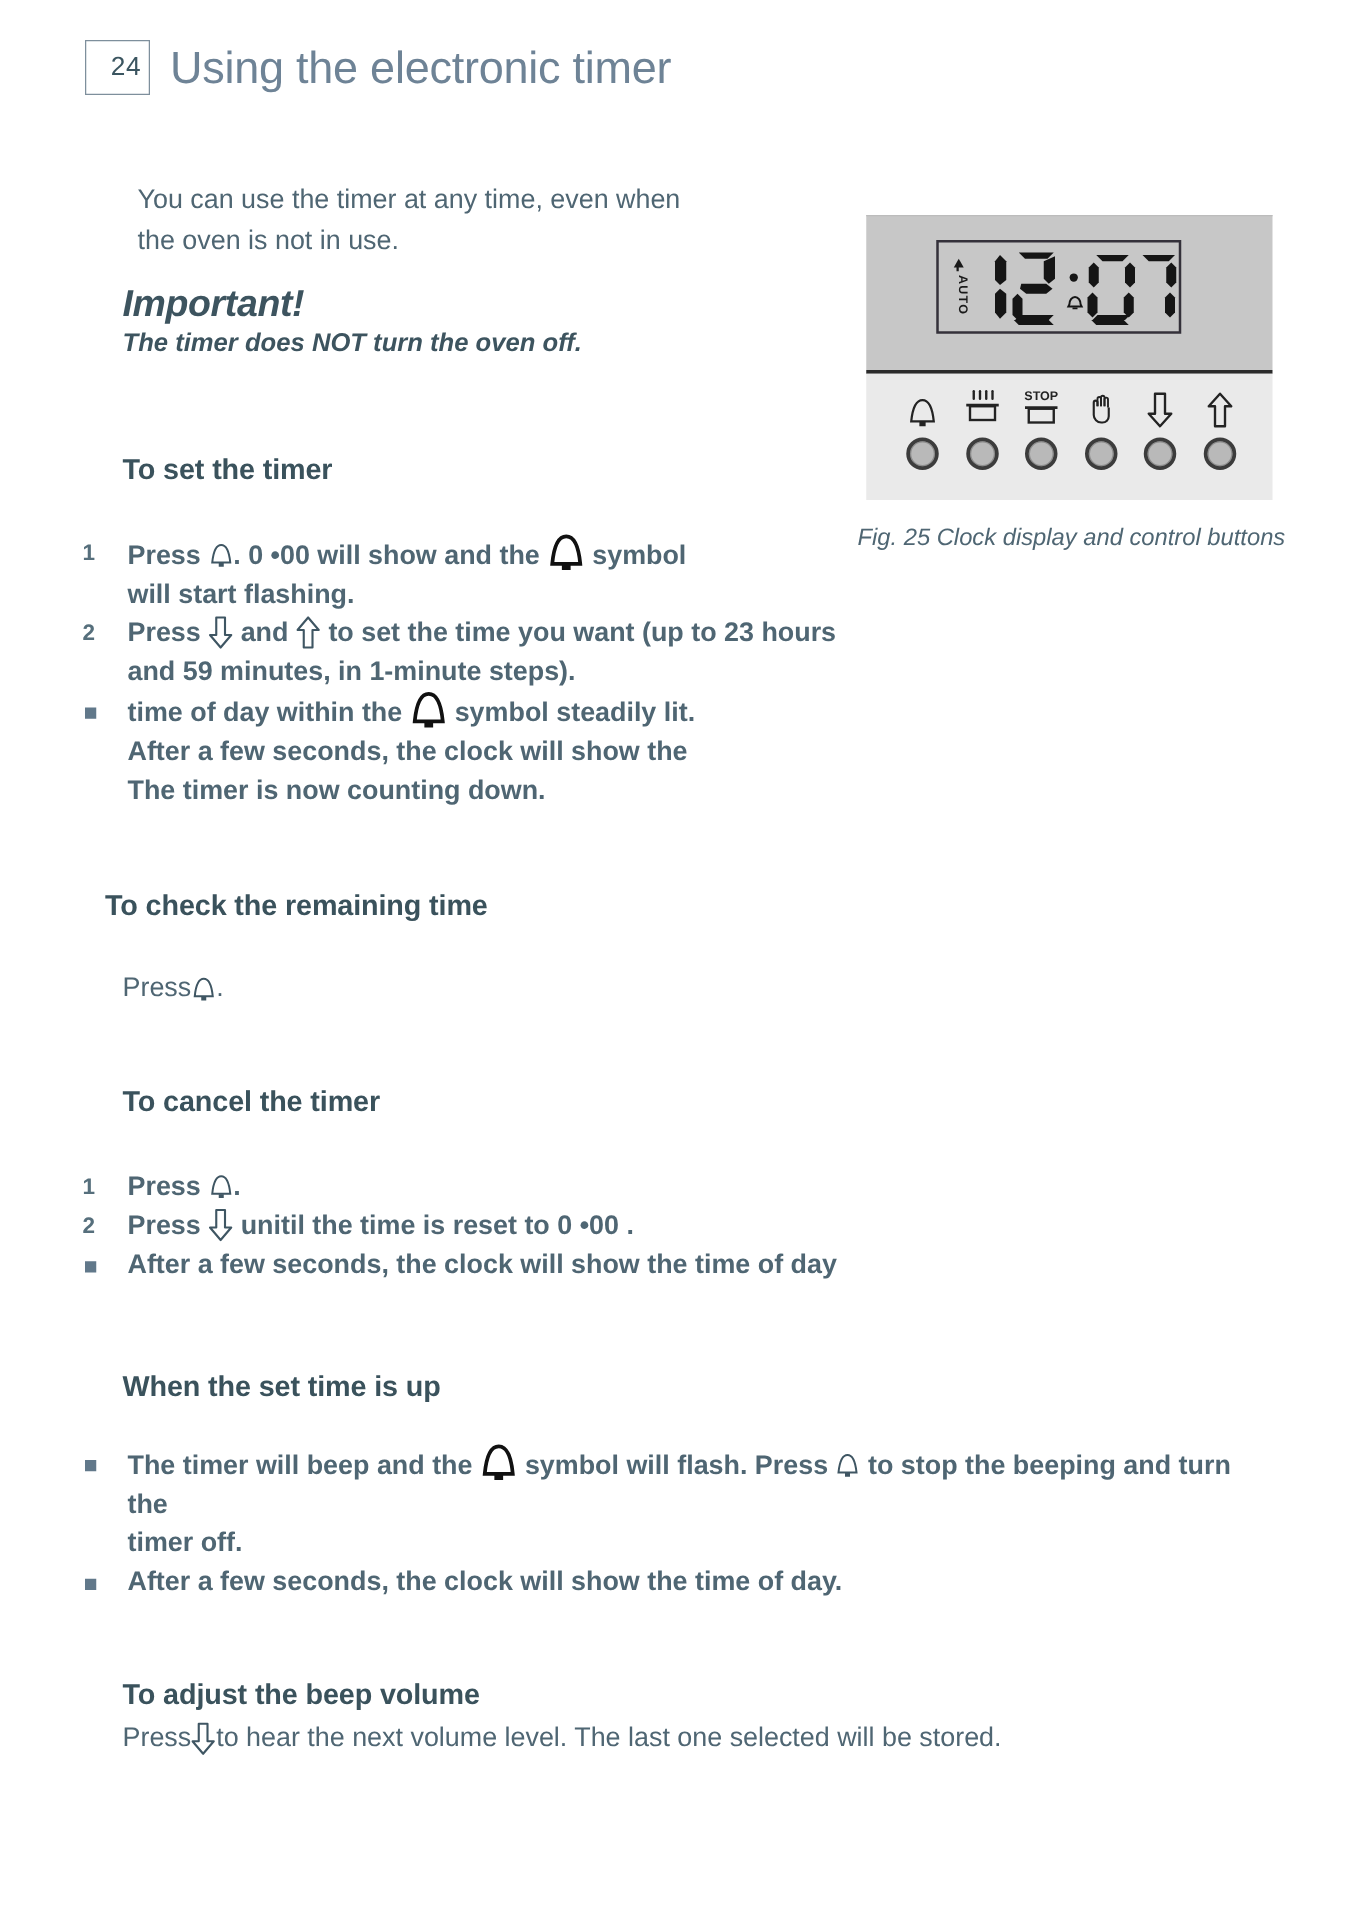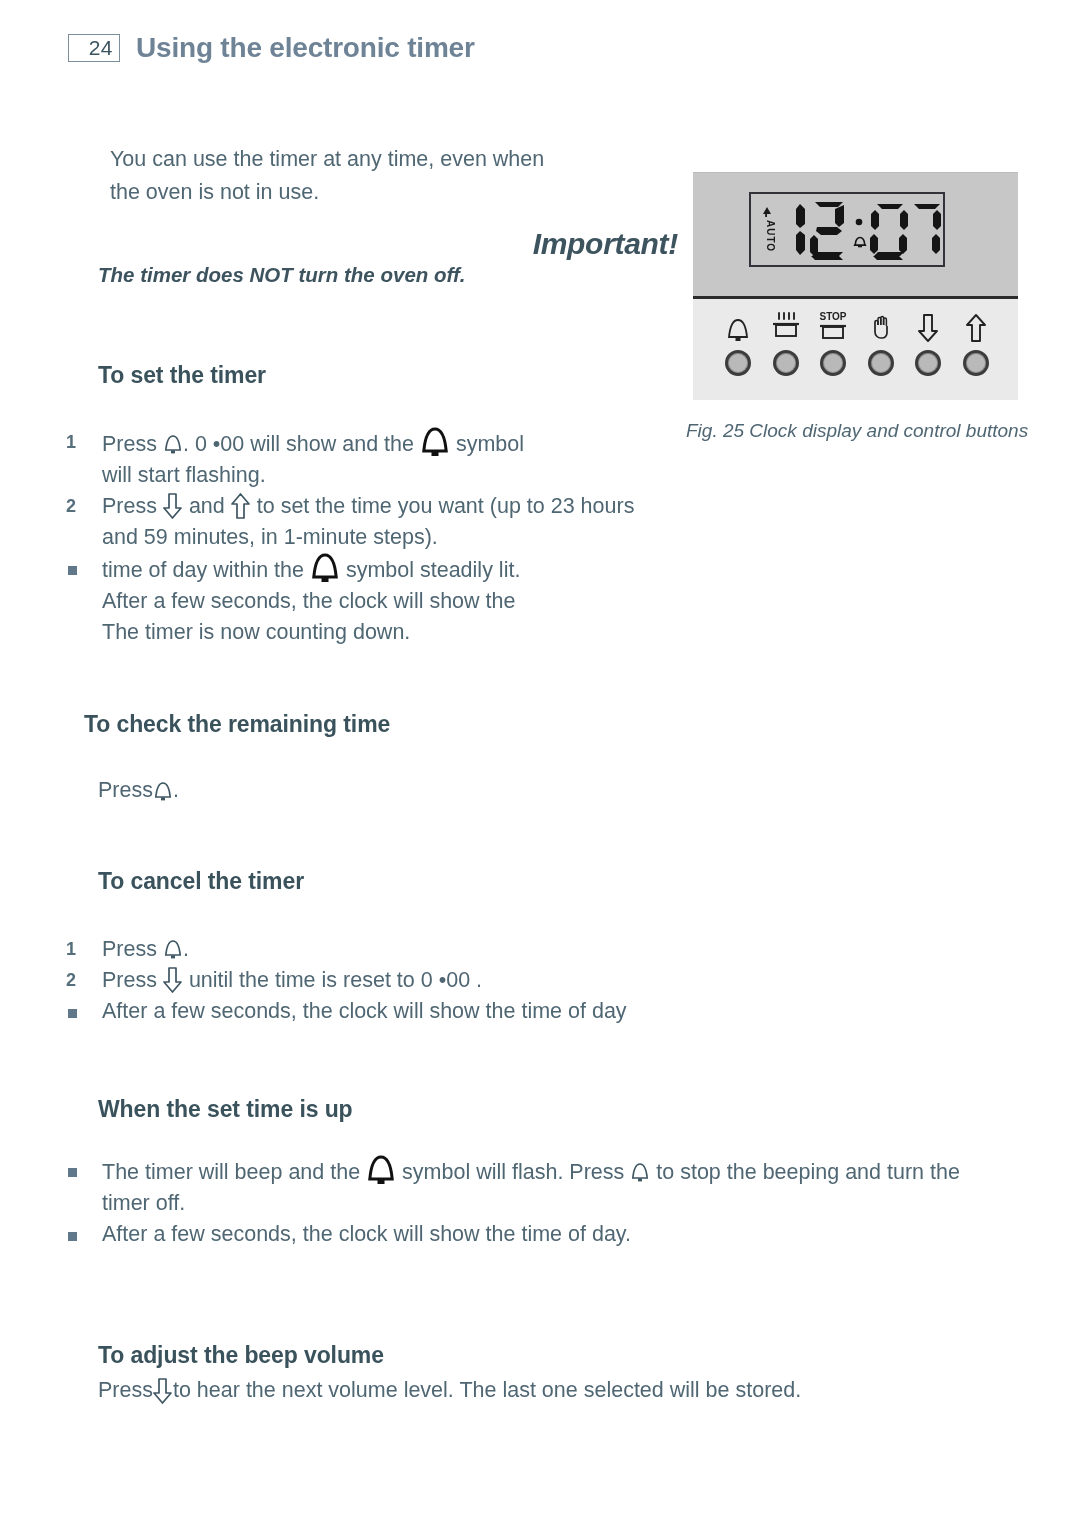--- a/index.html
+++ b/index.html
@@ -20,36 +20,36 @@
   .page-header {
     position: absolute;
     left: 68px;
     top: 32px;
     display: flex;
     align-items: center;
     gap: 16px;
   }
   .page-num-box {
     width: 52px;
-    height: 28px;
+    height: 44px;
     border: 1.5px solid #7e8f9c;
     box-sizing: border-box;
     display: flex;
     align-items: center;
     justify-content: flex-end;
     padding-right: 6px;
   }
   .page-num-box span {
     font-size: 21px;
     color: #3b5560;
     letter-spacing: 0.5px;
   }
   .page-title {
-    font-size: 28px;
-    font-weight: bold;
+    font-size: 36px;
+    font-weight: normal;
     color: #6e8396;
     letter-spacing: -0.2px;
     white-space: nowrap;
   }
 
   
   .col-left {
     position: absolute;
     left: 98px;
     top: 143px;
@@ -62,21 +62,20 @@
     width: 450px;
     margin-left: 12px;
   }
   .important {
     margin-top: 18px;
     font-size: 30px;
     font-style: italic;
     font-weight: bold;
     color: #3d545f;
     letter-spacing: -0.3px;
-    text-align: right;
   }
   .important-sub {
     margin-top: 2px;
     font-size: 20.5px;
     font-style: italic;
     font-weight: bold;
     color: #3d545f;
   }
 
   
@@ -115,20 +114,21 @@
     content: "";
     position: absolute;
     left: 2px;
     top: 13px;
     width: 9px;
     height: 9px;
     background: #61788a;
   }
   .rowtext {
     flex: 1;
+    font-weight: bold;
   }
   .plain-para {
     position: absolute;
     font-size: 21.5px;
     line-height: 31px;
     color: #4f6673;
     display: flex;
     align-items: center;
     white-space: nowrap;
   }

